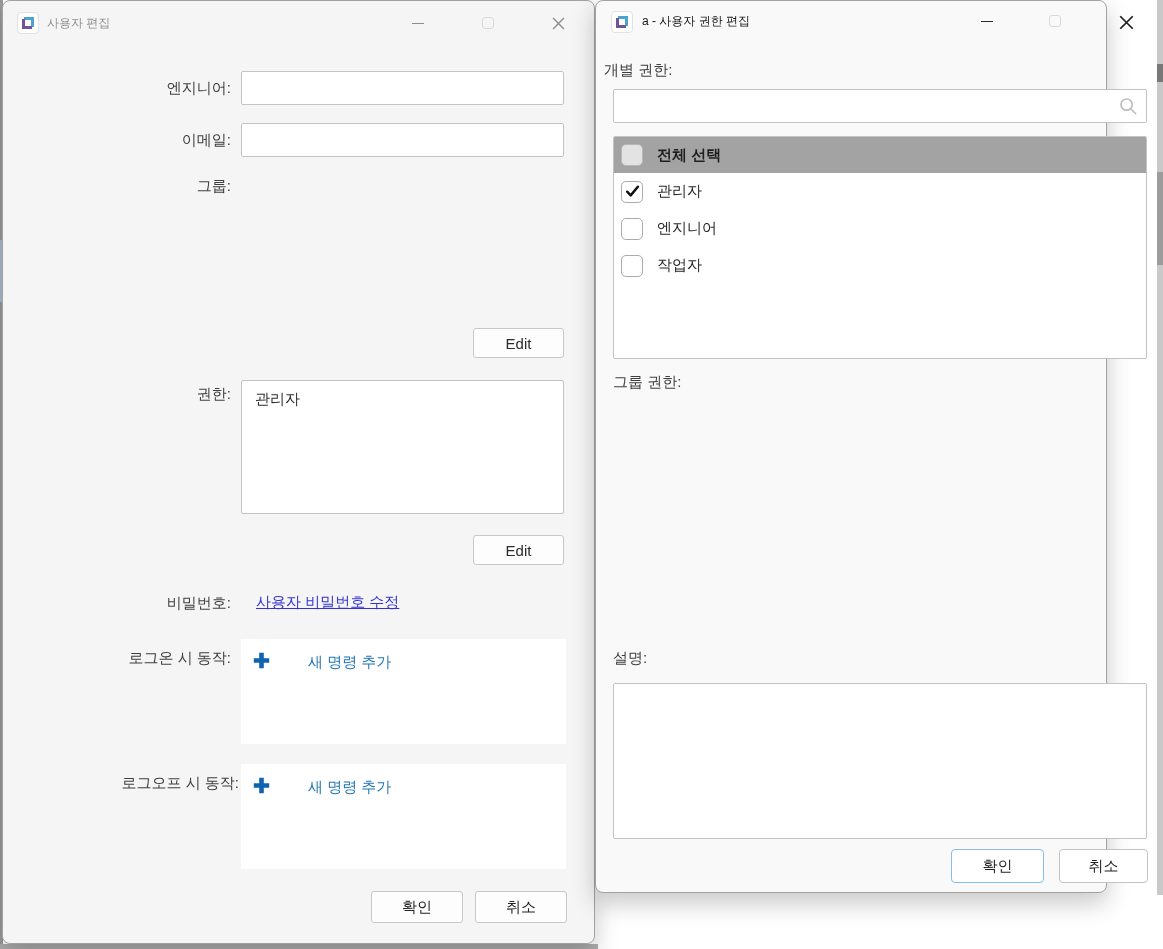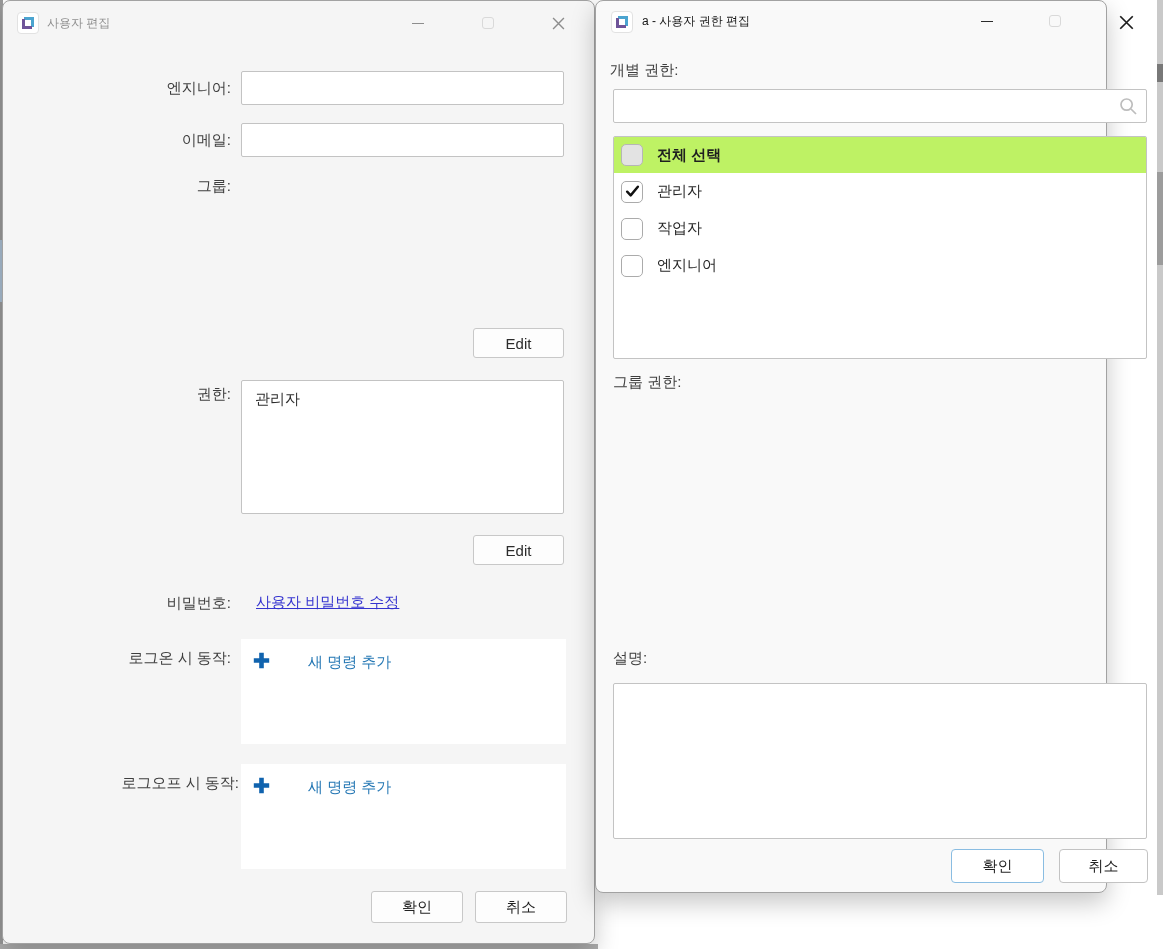--- a/index.html
+++ b/index.html
@@ -67,21 +67,21 @@
   .rlabel { position:absolute; font-size:15px; color:#3e3e3e; white-space:nowrap; }
   .search-wrap { position:absolute; left:17px; top:88px; width:534px; height:34px;
     background:#ffffff; border:1px solid #c3c3c3; border-radius:2px; }
   .search-input { position:absolute; left:0; top:0; width:100%; height:100%;
     border:none; background:transparent; font-size:15px; padding:0 34px 0 9px; outline:none;
     font-family:"Liberation Sans","DejaVu Sans",sans-serif; }
   .search-glyph { position:absolute; right:8px; top:7px; }
 
   .perm-list { position:absolute; left:17px; top:135px; width:534px; height:223px;
     background:#ffffff; border:1px solid #c3c3c3; border-radius:2px; overflow:hidden; }
-  .list-head { height:36px; background:#bef264; display:flex; align-items:center; padding-left:7px; }
+  .list-head { height:36px; background:#a3a3a3; display:flex; align-items:center; padding-left:7px; }
   .list-head .chk { background:#e3e3e3; border-color:#b6b6b6; }
   .head-label { margin-left:14px; font-size:15px; font-weight:bold; color:#1f1f1f; }
   .role-row { height:37px; display:flex; align-items:center; padding-left:7px; }
   .chk { width:22px; height:22px; background:#ffffff; border:1px solid #ababab;
     border-radius:5px; display:flex; align-items:center; justify-content:center; flex:0 0 auto; }
   .chk svg { display:none; }
   .role-row.checked .chk svg { display:block; }
   .role-label { margin-left:14px; font-size:15px; color:#262626; }
 
   .ok-blue { border:1.5px solid #8abde2; border-radius:4px; background:#ffffff; }
@@ -183,21 +183,21 @@
       <button class="cap-btn cap-max">
           <span class="g-max"></span>
         </button>
       <button class="cap-btn cap-close">
         <svg width="15" height="15" viewBox="0 0 12 12">
             <path d="M1 1 L11 11 M11 1 L1 11" stroke="currentColor" stroke-width="1.35" fill="none"></path>
           </svg>
       </button>
     </header>
 
-    <div class="rlabel" style="left:14px;top:60px">개별 권한:</div>
+    <div class="rlabel" style="left:8px;top:60px">개별 권한:</div>
 
     <div class="search-wrap">
       <input class="search-input" value="" style="">
       <span class="search-glyph">
         <svg width="19" height="19" viewBox="0 0 19 19">
           <circle cx="7.6" cy="7.6" r="5.6" stroke="#bdbdbd" stroke-width="1.7" fill="none"></circle>
           <path d="M12 12 L17 17" stroke="#bdbdbd" stroke-width="1.7"></path>
         </svg>
       </span>
     </div>
@@ -214,28 +214,28 @@
                 <path d="M2 7.2 L5.3 10.6 L12 2.6" stroke="#111111" stroke-width="2.3" fill="none" stroke-linecap="round" stroke-linejoin="round"></path>
               </svg>
     </span>
     <span class="role-label">관리자</span>
   </div>
 
   <div class="role-row">
     <span class="chk">
       
     </span>
-    <span class="role-label">작업자</span>
+    <span class="role-label">엔지니어</span>
   </div>
 
   <div class="role-row">
     <span class="chk">
       
     </span>
-    <span class="role-label">엔지니어</span>
+    <span class="role-label">작업자</span>
   </div>
 </div>
     </div>
 
     <div class="rlabel" style="left:17px;top:372px">그룹 권한:</div>
 
     <div class="rlabel" style="left:17px;top:648px">설명:</div>
     <textarea class="panelbox" style="left: 17px; top: 682px; width: 534px; height: 156px; resize: none; outline: none; font-family: &quot;Liberation Sans&quot;, &quot;DejaVu Sans&quot;, sans-serif; font-size: 15px; padding: 8px;" value=""></textarea>
 
     <button class="rbtn ok-blue" style="left:355px;top:848px;width:93px">확인</button>

